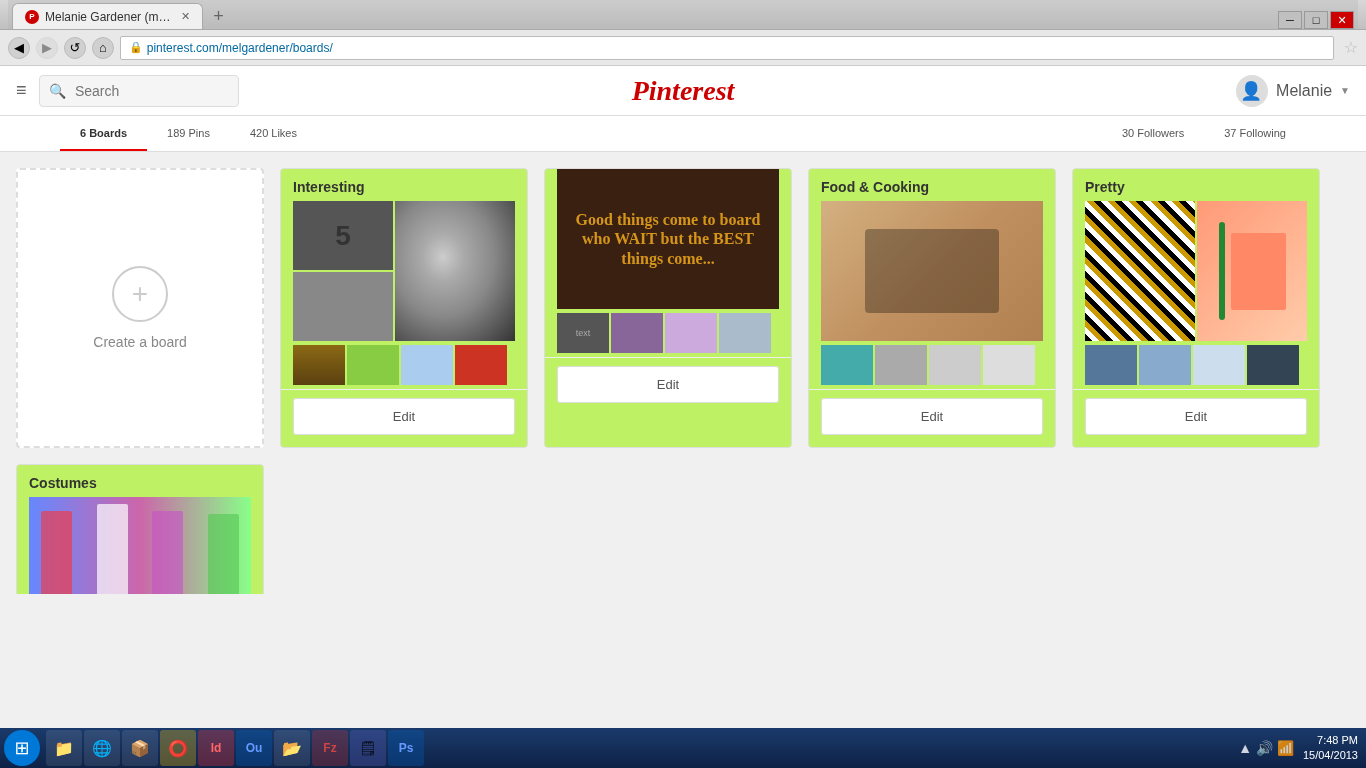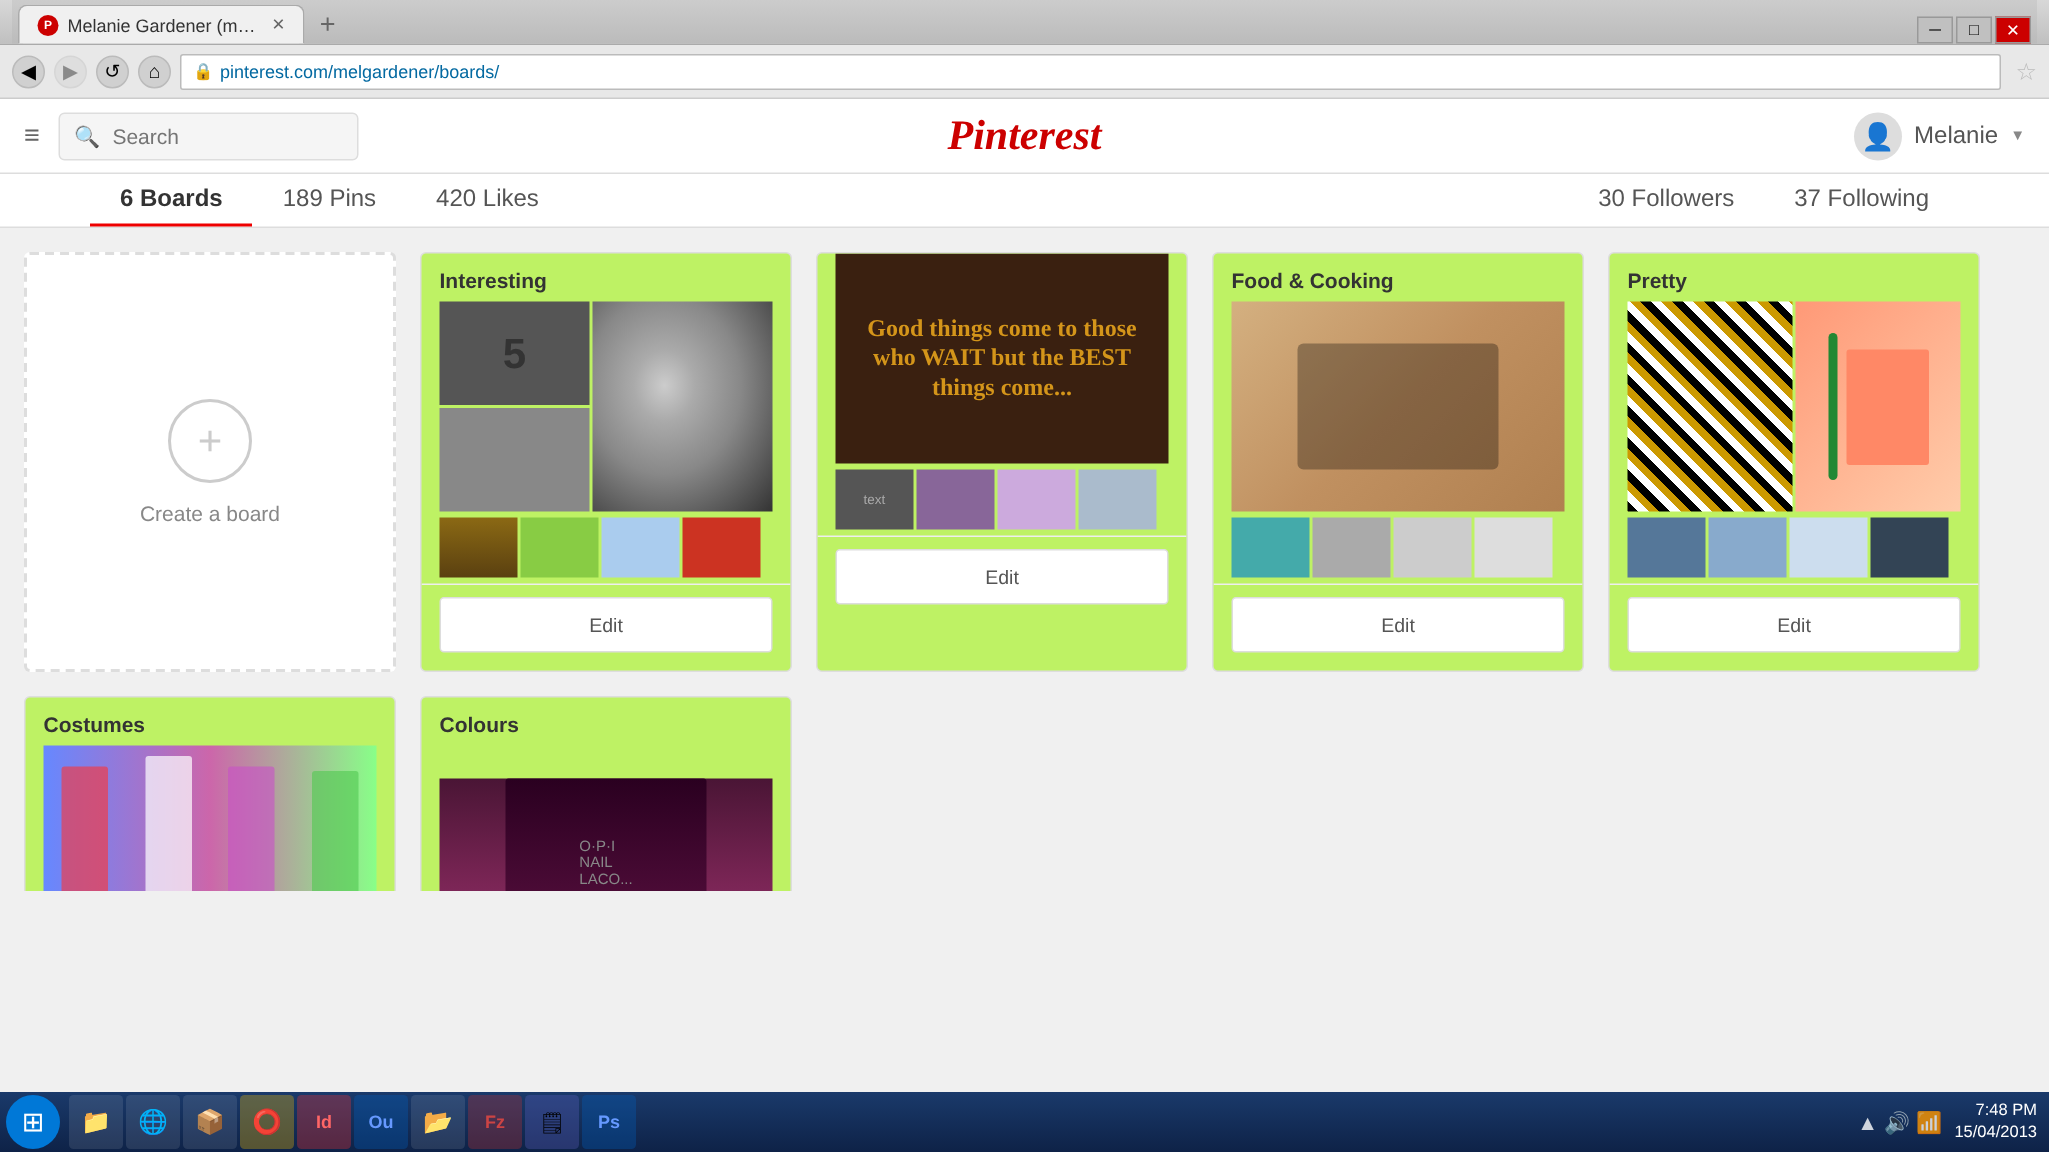--- a/index.html
+++ b/index.html
@@ -134,21 +134,21 @@
     .profile-stats {
       background: white;
       height: 36px;
       display: flex;
       align-items: center;
       border-bottom: 1px solid #ddd;
       padding: 0 60px;
     }
     .stat-tab {
       padding: 8px 20px;
-      font-size: 16px;
+      font-size: 11px;
       color: #555;
       cursor: pointer;
       border-bottom: 2px solid transparent;
       height: 100%;
       display: flex;
       align-items: center;
     }
     .stat-tab.active { border-bottom: 2px solid #e00; color: #333; font-weight: bold; }
     .stat-tab.followers-tab { margin-left: auto; }
 
@@ -401,21 +401,21 @@
       <div class="board-thumb" style="background:#cc3322;"></div>
     </div>
     <div class="board-card-bottom">
       <button class="board-edit-btn">Edit</button>
     </div>
   </div>
 
   <div class="board-card">
     <div style="height:140px; margin:0 12px 4px;">
       <div class="img-sayings" style="width:100%; height:100%; background:#3a2010; display:flex; align-items:center; justify-content:center; color:#d4951a; font-size:16px; font-weight:bold; text-align:center; padding:8px; line-height:1.2; font-family:Georgia,serif;">
-        Good things come to those who WAIT but the BEST things come...
+        Good things come to board who WAIT but the BEST things come...
       </div>
     </div>
     <div class="board-thumb-row">
       <div class="board-thumb" style="background:#555; display:flex;align-items:center;justify-content:center;font-size:9px;color:#aaa;">text</div>
       <div class="board-thumb" style="background:#886699;"></div>
       <div class="board-thumb" style="background:#ccaadd;"></div>
       <div class="board-thumb" style="background:#aabbcc;"></div>
     </div>
     <div class="board-card-bottom">
       <button class="board-edit-btn">Edit</button>
@@ -472,31 +472,20 @@
       <div style="width:100%;height:100%;background:linear-gradient(to right,#6688ff,#cc66aa,#88ff88); display:flex;align-items:flex-end;justify-content:space-around;">
         <div style="width:14%;height:90%;background:rgba(255,50,50,0.6);border-radius:2px;"></div>
         <div style="width:14%;height:95%;background:rgba(255,255,255,0.7);border-radius:2px;"></div>
         <div style="width:14%;height:90%;background:rgba(200,80,200,0.6);border-radius:2px;"></div>
         <div style="width:14%;height:88%;background:rgba(80,200,80,0.6);border-radius:2px;"></div>
       </div>
     </div>
 
   </div>
 
-  <div class="board-card">
-    <div class="board-title">
-      <span>Colours</span>
-    </div>
-    <div style="height:140px; margin:0 12px 4px;">
-      <div style="width:100%;height:100%;background:linear-gradient(to bottom,#4a1535,#7a2555,#9a3575);">
-        <div style="width:60%;height:80%;background:linear-gradient(to bottom,#2a0020,#5a1040); margin: 10% auto 0; border-radius:2px; display:flex;align-items:center;justify-content:center;color:#888;font-size:10px;">O·P·I<br>NAIL<br>LACO...</div>
-      </div>
-    </div>
-
-  </div>
 
 </div>
 
 <div class="taskbar">
   <div class="taskbar-start">⊞</div>
   <div class="taskbar-btn" style="font-size:16px;">📁</div>
   <div class="taskbar-btn" style="font-size:16px;">🌐</div>
   <div class="taskbar-btn" style="font-size:16px;">📦</div>
   <div class="taskbar-btn" style="font-size:16px; background:rgba(255,200,0,0.3);">⭕</div>
   <div class="taskbar-btn" style="background:rgba(255,50,50,0.3); color:#ff6666; font-size:12px; font-weight:bold;">Id</div>

